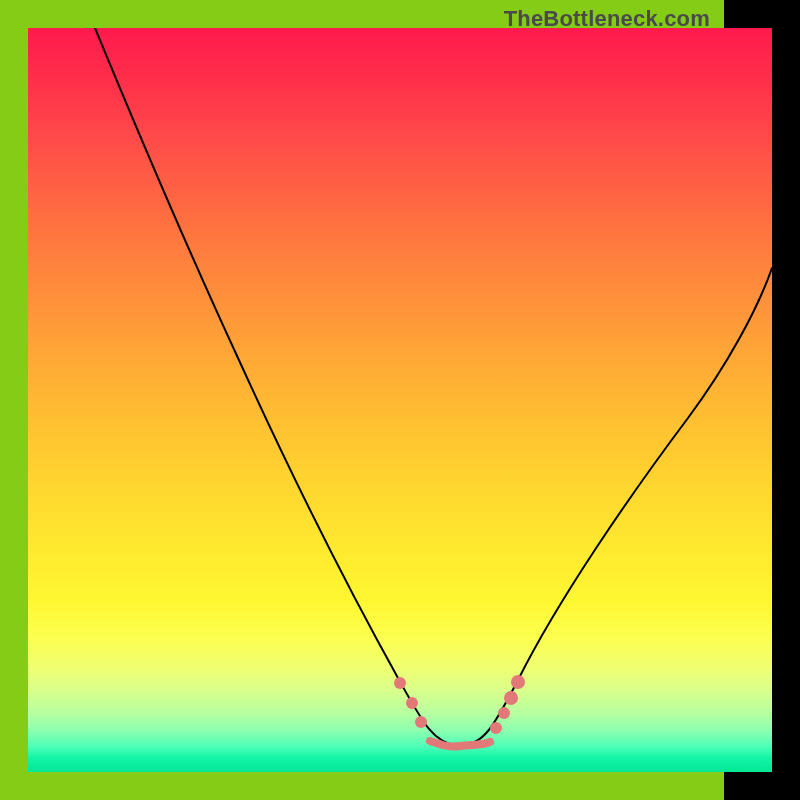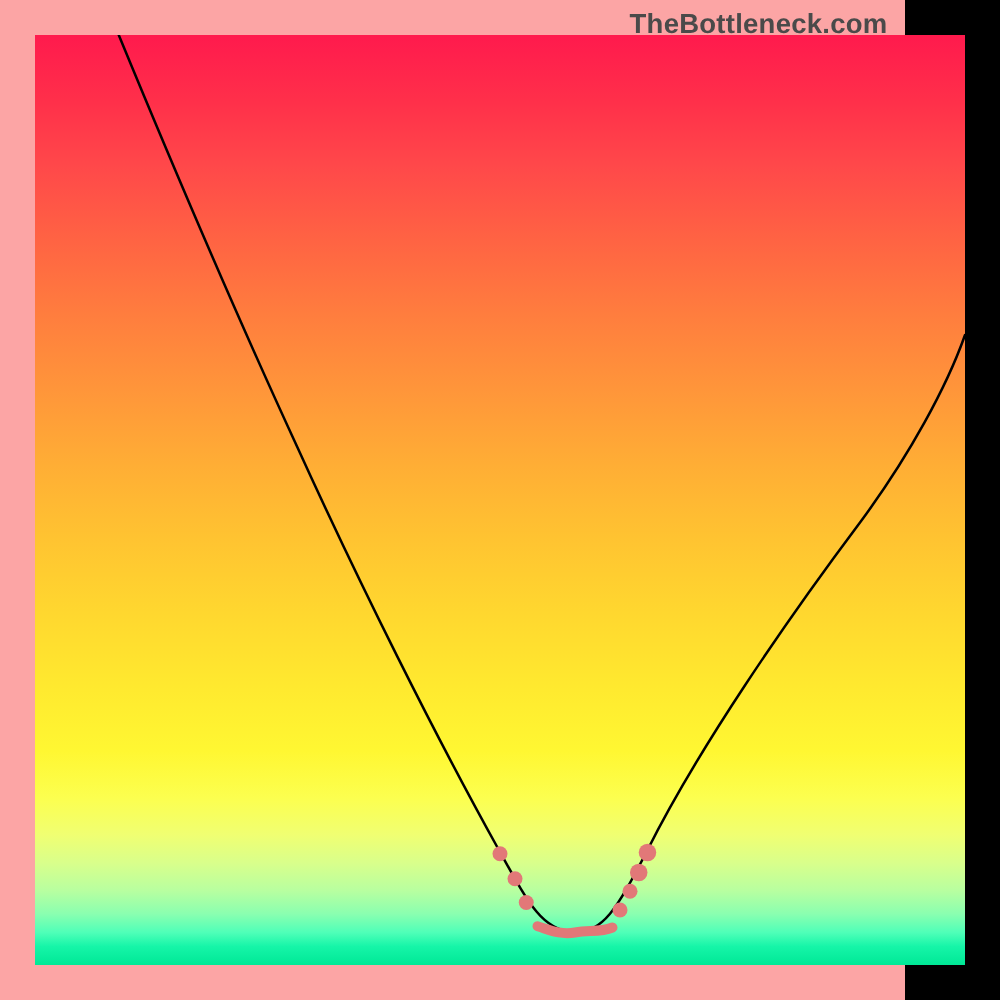--- a/index.html
+++ b/index.html
@@ -8,21 +8,21 @@
     width: 800px;
     height: 800px;
     background: #000;
     overflow: hidden;
     font-family: Arial, Helvetica, sans-serif;
   }
   .frame {
     position: relative;
     width: 724px;
     height: 800px;
-    background: #fca5a5;
+    background: #84cc16;
   }
   .watermark {
     position: absolute;
     top: 6px;
     right: 14px;
     color: #4a4a4a;
     font-size: 22px;
     font-weight: 600;
     letter-spacing: 0.2px;
     z-index: 10;

